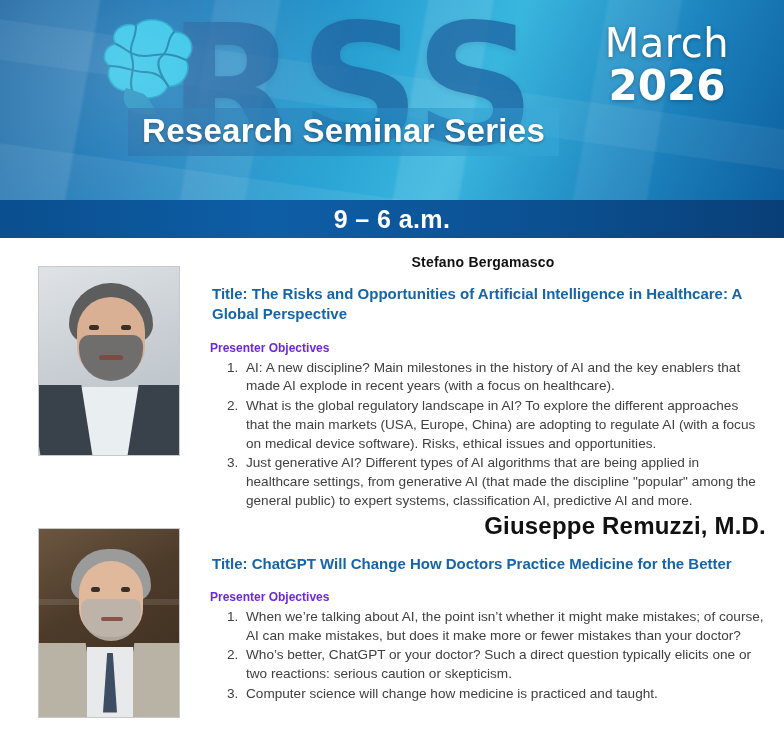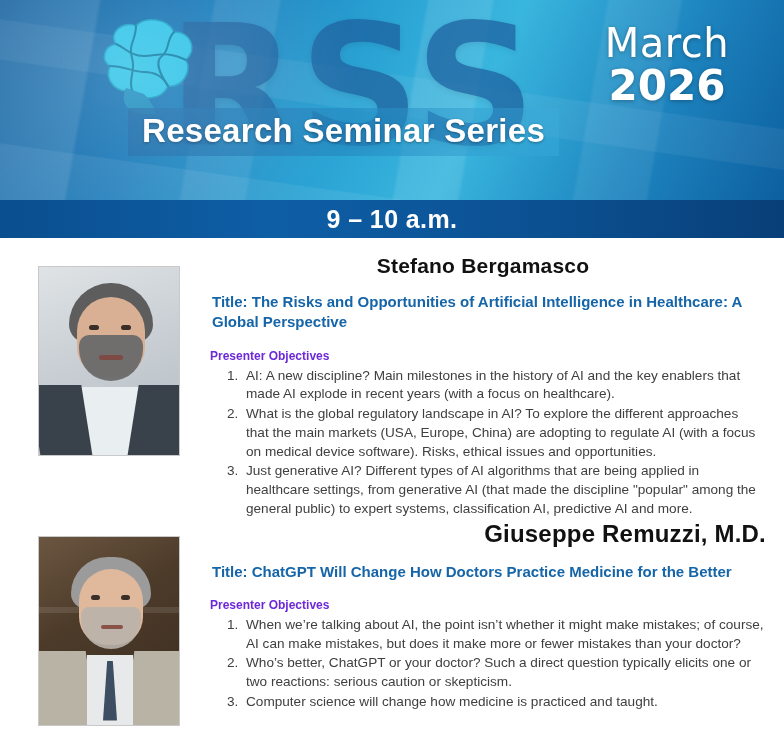--- a/index.html
+++ b/index.html
@@ -266,21 +266,21 @@
     clip-path: polygon(30% 0, 70% 0, 100% 100%, 0 100%);
   }
 
   .text-col {
     flex: 1 1 auto;
     padding-right: 26px;
   }
 
   .speaker-name {
     text-align: center;
-    font-size: 21px;
+    font-size: 14px;
     font-weight: bold;
     color: #111111;
     margin: 6px 0 14px 0;
     letter-spacing: 0.2px;
   }
   .speaker-2 .speaker-name {
     font-size: 24px;
     margin-top: 2px;
     text-align: right;
   }
@@ -343,21 +343,21 @@
 
     <div class="rss-title">Research Seminar Series</div>
 
     <div class="date-block">
       <div class="date-month">March</div>
       <div class="date-year">2026</div>
     </div>
   </div>
 
   <div class="time-bar">
-    <span>9 – 10 a.m.</span>
+    <span>9 – 6 a.m.</span>
   </div>
 
   <div class="body-area">
 
     <div class="speaker speaker-1">
       <div class="photo-col">
         <div class="photo photo-1">
           <div class="hair"></div>
           <div class="face"></div>
           <div class="eye-l"></div>

